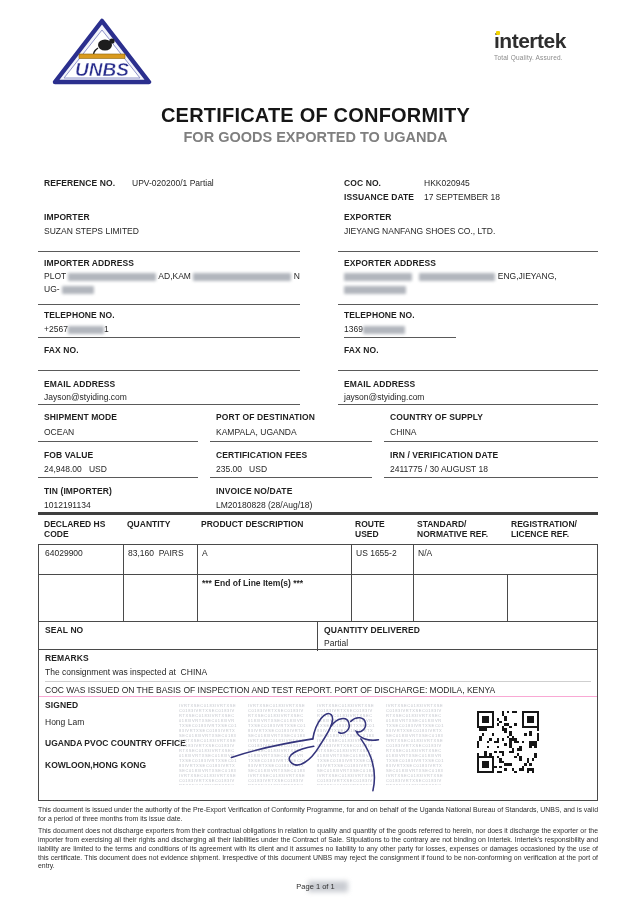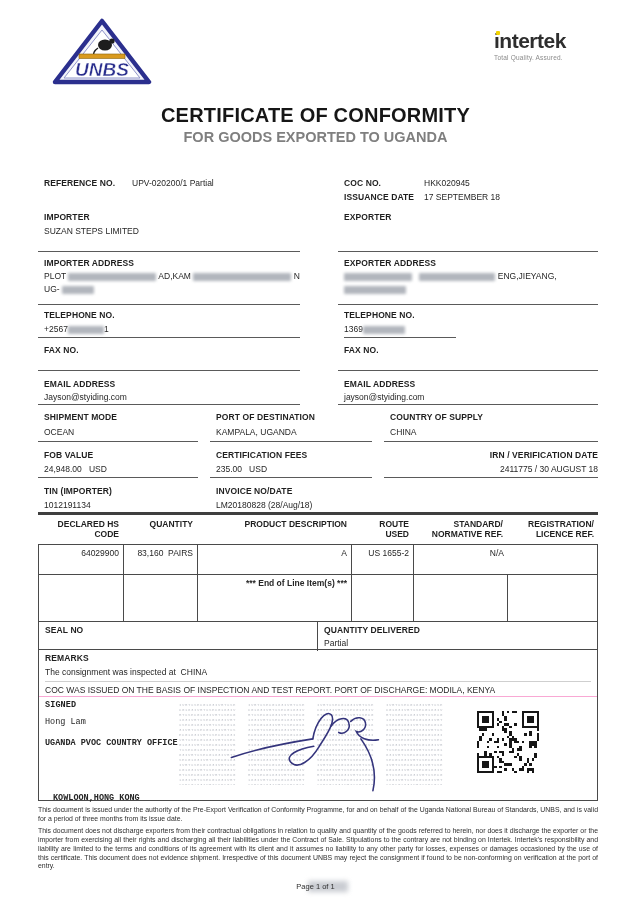--- a/index.html
+++ b/index.html
@@ -27,41 +27,41 @@
   .unbs { position:absolute; left:52px; top:18px; width:100px; height:70px; }
   .itk { position:absolute; left:494px; top:30px; width:112px; }
   .itk-word { position:relative; font-size:21px; font-weight:bold; color:#2e2e2e; letter-spacing:-.5px; line-height:22px; }
   .itk-dot { position:absolute; left:2px; top:1px; width:4px; height:4px; background:#f2d300; border-radius:1px; }
   .itk-tag { font-size:6.5px; color:#8a8a8a; margin-top:2px; letter-spacing:.2px; }
   .title { position:absolute; top:104px; left:0; width:100%; text-align:center; font-size:20px; font-weight:bold; color:#161616; letter-spacing:.2px; }
   .subtitle { position:absolute; top:129px; left:0; width:100%; text-align:center; font-size:14.5px; font-weight:bold; color:#7f7f7f; }
 
   
   .thick { position:absolute; left:38px; top:512px; width:560px; height:3px; background:#3f3f3f; }
-  .items-grid { display:grid; grid-template-columns:85px 74px 154px 62px 94px 1fr;text-align:right; }
+  .items-grid { display:grid; grid-template-columns:85px 74px 154px 62px 94px 1fr; }
   .items-head { position:absolute; left:38px; top:519px; width:560px; font-weight:bold; color:#1f1f1f; }
   .items-head > div { padding:0 4px; white-space:pre-line; line-height:10px; }
   .items-head > div:first-child { padding-left:6px; }
   .items-box { position:absolute; left:38px; top:544px; width:560px; height:257px; border:1px solid #4a4a4a; }
   .irow > div { padding:3px 4px; border-right:1px solid #4a4a4a; }
   .irow > div:first-child { padding-left:6px; }
   .irow > div:last-child { border-right:none; }
   .irow { border-bottom:1px solid #4a4a4a; }
   .r1 { height:30px; }
   .r2 { height:47px; }
   .r2 .eol { font-weight:bold; }
   .seal-row { display:grid; grid-template-columns:50% 50%; height:28px; border-bottom:1px solid #4a4a4a; }
   .seal-row > div { padding:3px 6px; }
   .seal-row > div:first-child { border-right:1px solid #4a4a4a; }
   .remarks-row { height:47px; border-bottom:1px solid #f9a8d4; padding:3px 6px; }
   .remark-l1 { border-bottom:1px solid #cfcfcf; padding-bottom:4px; margin:4px 0 3px; white-space:pre; }
-  .signed-row { position:relative; height:103px; padding:3px 6px;font-family:Liberation Mono, monospace; }
+  .signed-row { position:relative; height:103px; padding:3px 6px; }
   .signed-name { position:absolute; left:6px; top:20px; }
   .signed-office { position:absolute; left:6px; top:41px; font-weight:bold; }
-  .signed-city { position:absolute; left:14px; top:63px; font-weight:bold;margin-top:33px; }
+  .signed-city { position:absolute; left:6px; top:63px; font-weight:bold; }
   .wm { position:absolute; left:140px; top:6px; width:290px; height:82px; display:flex; gap:11px; overflow:hidden; }
   .wm-col { width:58px; height:82px; overflow:hidden; font-size:4px; line-height:5px; letter-spacing:.6px; color:#c2c5cc; word-break:break-all; }
   .sig { position:absolute; left:185px; top:4px; width:185px; height:98px; }
   .qr { position:absolute; left:438px; top:14px; width:62px; height:62px; display:grid;
         grid-template-rows:repeat(25,1fr); grid-template-columns:repeat(25,1fr); background:#fff; }
   .qr i { background:#161616; }
 
   
   .footer { position:absolute; left:38px; top:806px; width:560px; font-size:6.9px; line-height:8.7px; color:#2e2e2e; text-align:justify; }
   .footer p + p { margin-top:4px; }
@@ -117,20 +117,21 @@
     </div>
   </div>
 
   <div class="sec grid2" style="top:212px;">
     <div class="cell u" style="height:40px;">
       <div class="lbl">IMPORTER</div>
       <div class="val">SUZAN STEPS LIMITED</div>
     </div>
     <div class="cell u" style="height:40px;">
       <div class="lbl">EXPORTER</div>
+      <div class="val">JIEYANG NANFANG SHOES CO., LTD.</div>
     </div>
   </div>
 
   <div class="sec grid2" style="top:258px;">
     <div class="cell u" style="height:47px;">
       <div class="lbl">IMPORTER ADDRESS</div>
       <div class="nowrap" style="margin-top:3px;">
         <span>PLOT</span>
         <span class="blur" style="width:88px;"></span>
         <span>AD,KAM</span>
@@ -208,21 +209,21 @@
 
   <div class="sec grid3" style="top:450px;">
     <div class="cell u" style="height:28px;">
       <div class="lbl">FOB VALUE</div>
       <div class="val">24,948.00   USD</div>
     </div>
     <div class="cell u" style="height:28px;">
       <div class="lbl">CERTIFICATION FEES</div>
       <div class="val">235.00   USD</div>
     </div>
-    <div class="cell u" style="height:28px;text-align:right;">
+    <div class="cell u" style="height:28px;">
       <div class="lbl">IRN / VERIFICATION DATE</div>
       <div class="val">2411775 / 30 AUGUST 18</div>
     </div>
   </div>
 
   <div class="sec grid3" style="top:486px;">
     <div class="cell" style="height:26px;">
       <div class="lbl">TIN (IMPORTER)</div>
       <div class="val">1012191134</div>
     </div>

